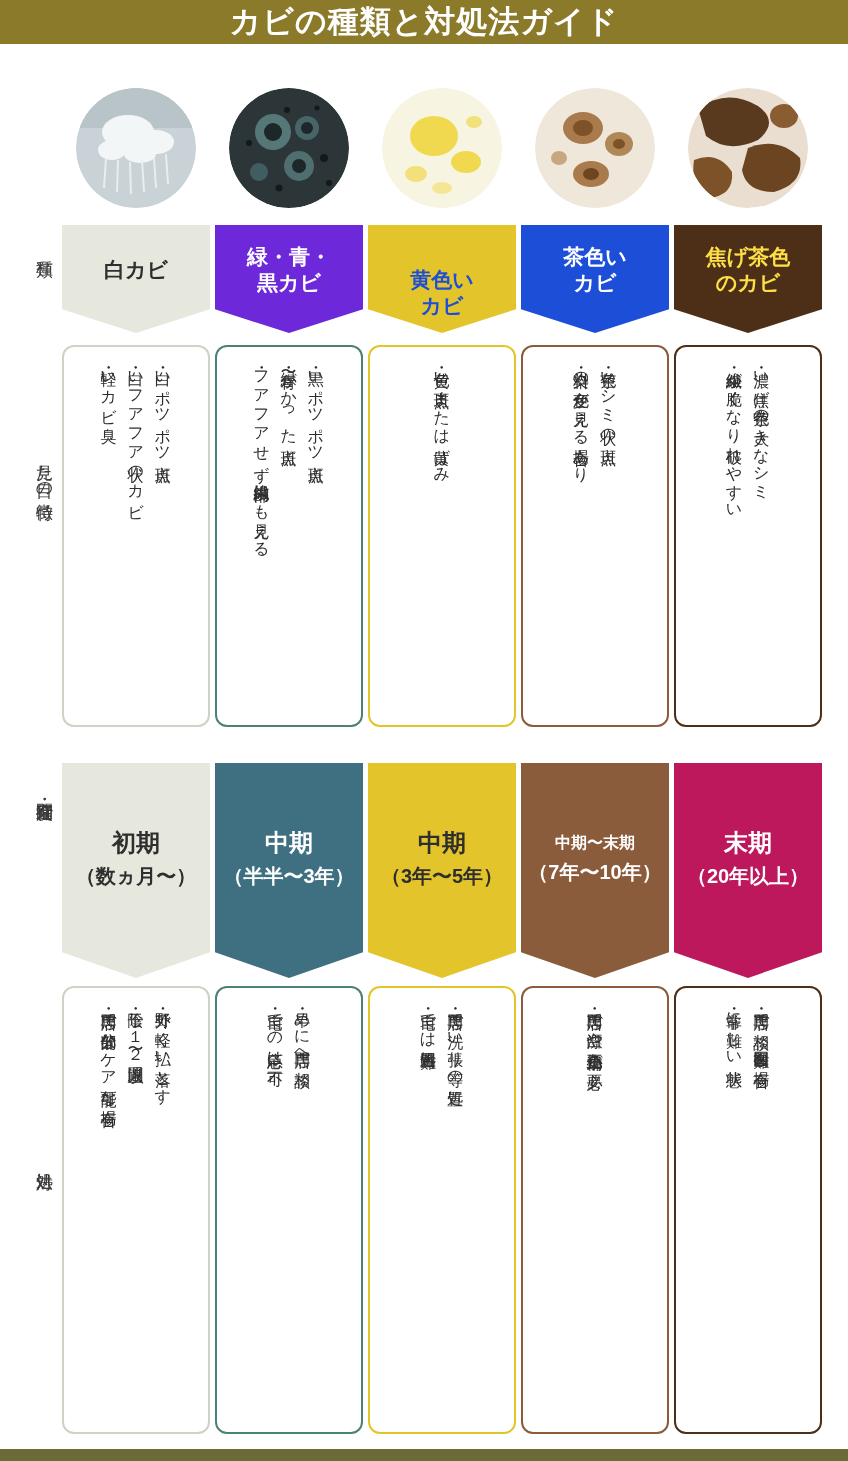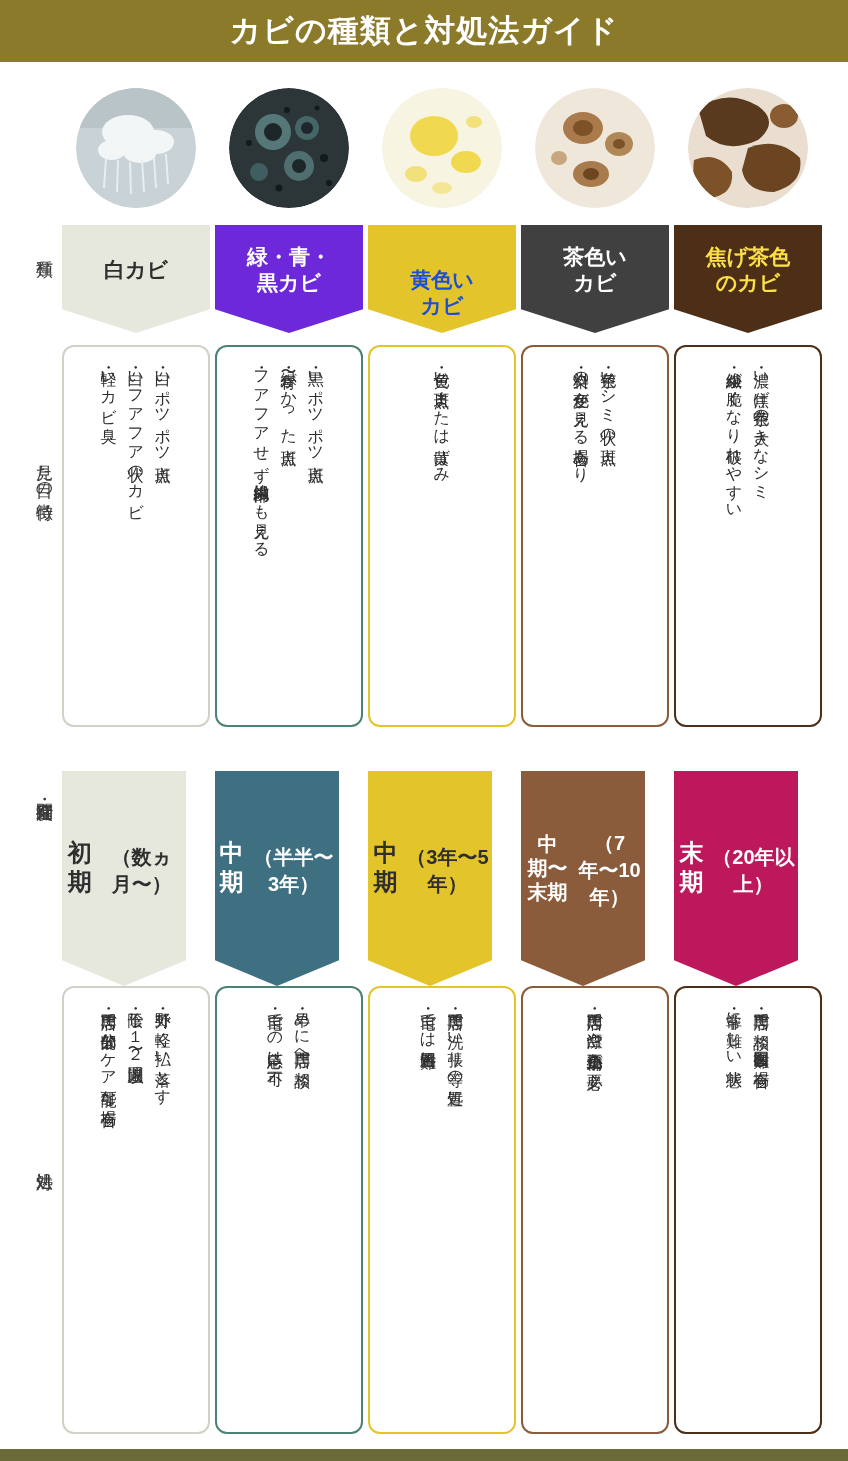--- a/index.html
+++ b/index.html
@@ -5,21 +5,21 @@
   html,body{margin:0;padding:0;}
   body{
     width:848px;height:1461px;
     background:#ffffff;
     font-family:"Liberation Sans","DejaVu Sans",sans-serif;
     overflow:hidden;
     position:relative;
   }
   
   .header{
-    position:absolute;left:0;top:0;width:848px;height:62px;
+    position:absolute;left:0;top:0;width:848px;height:44px;
     background:#8b7a29;
     display:flex;align-items:center;justify-content:center;
   }
   .header-title{
     color:#ffffff;font-size:31px;font-weight:bold;letter-spacing:1px;
   }
   
   .rowlabel{
     position:absolute;left:8px;width:46px;
     font-size:17px;color:#3a3a3a;line-height:1.15;
@@ -66,24 +66,24 @@
   .card-deal{top:986px;height:448px;}
   .vtext{
     writing-mode:vertical-rl;text-orientation:upright;
     font-size:16px;line-height:1.7;color:#2e2e2e;
     height:100%;white-space:pre-line;text-align:left;
     letter-spacing:0.5px;
   }
 
   
   .pbanner{
-    position:absolute;top:763px;left:0;width:124px;height:215px;
+    position:absolute;top:763px;left:0;width:148px;height:215px;
     clip-path:polygon(0 0,100% 0,100% 88%,50% 100%,0 88%);
-    display:flex;flex-direction:row;align-items:center;justify-content:center;
-    text-align:center;box-sizing:border-box;padding-bottom:22px;margin-top:8px;
+    display:flex;flex-direction:column;align-items:center;justify-content:center;
+    text-align:center;box-sizing:border-box;padding-bottom:22px;
   }
   .pbanner .p1{font-size:24px;font-weight:bold;line-height:1.2;}
   .pbanner .p2{font-size:20px;font-weight:bold;margin-top:6px;text-align:center;}
 
   
   .footer{
     position:absolute;left:0;top:1449px;width:848px;height:12px;background:#6b6b3a;
   }
 </style>
 </head>
@@ -240,30 +240,30 @@
         <ellipse cx="48" cy="40" rx="20" ry="16" fill="#a87a4c"></ellipse>
         <ellipse cx="48" cy="40" rx="10" ry="8" fill="#7d5228"></ellipse>
         <ellipse cx="84" cy="56" rx="14" ry="12" fill="#b08757"></ellipse>
         <ellipse cx="84" cy="56" rx="6" ry="5" fill="#7d5228"></ellipse>
         <ellipse cx="56" cy="86" rx="18" ry="13" fill="#a87a4c"></ellipse>
         <ellipse cx="56" cy="86" rx="8" ry="6" fill="#6d451f"></ellipse>
         <ellipse cx="24" cy="70" rx="8" ry="7" fill="#c7a77f"></ellipse>
       </g>
     </svg>
   </div>
-  <div class="banner" style="background:#404040;">
+  <div class="banner" style="background:#1d4ed8;">
     <span style="color:#ffffff;">茶色い
 カビ</span>
   </div>
   <div class="card card-look" style="border-color:#8a5c3b;">
     <div class="vtext">・茶色いシミ状の斑点
 ・染料の変色が見える場合あり</div>
   </div>
   <div class="pbanner" style="background:#8a5c3b;color:#ffffff;">
-    <div class="p1" style="font-size:20px;">中期〜末期</div>
+    <div class="p1" style="font-size:16px;">中期〜末期</div>
     <div class="p2">（7年〜10年）</div>
   </div>
   <div class="card card-deal" style="border-color:#8a5c3b;">
     <div class="vtext">・専門店で漂白や染色補正が必要</div>
   </div>
 </div>
 
 <div class="col col4">
   <div class="circle">
     <svg class="inner" viewBox="0 0 120 120">

